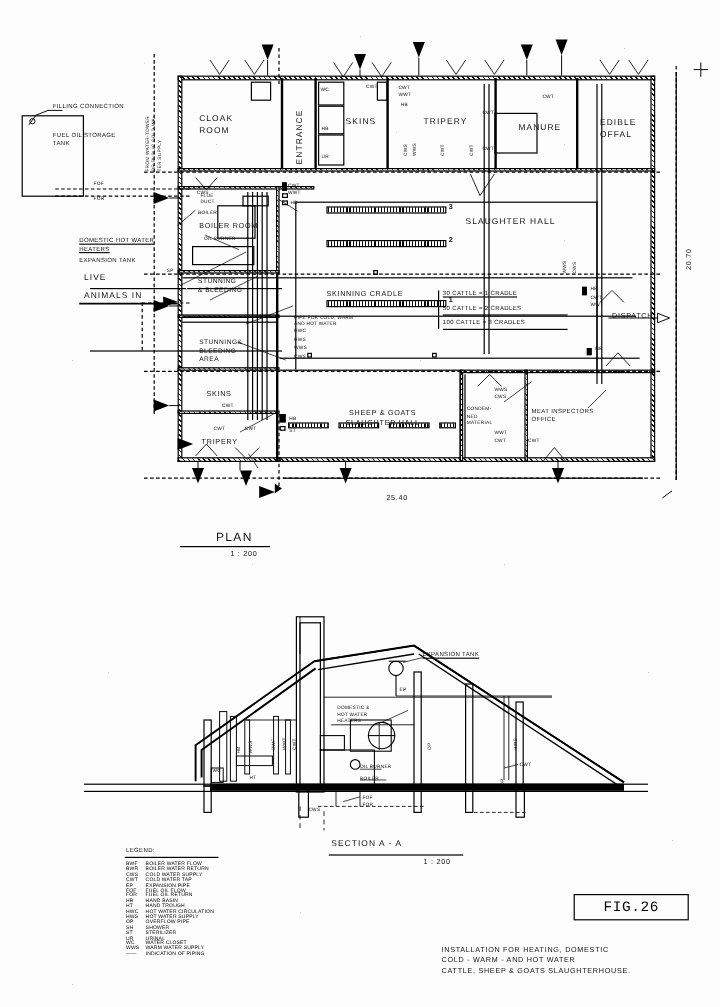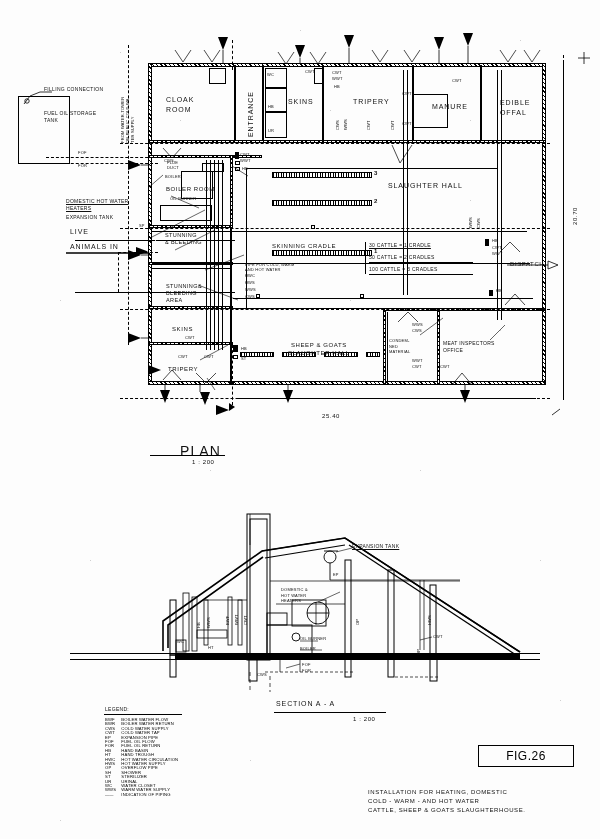--- a/index.html
+++ b/index.html
@@ -6,21 +6,21 @@
   body{width:600px;height:839px;position:relative;overflow:hidden;
        font-family:"Liberation Sans", sans-serif;color:#000;}
   .page{position:absolute;inset:0;background:#fdfdfd;}
   .lbl{position:absolute;font-family:"Liberation Sans",sans-serif;
        letter-spacing:.8px;white-space:nowrap;color:#111;}
   .t4{font-size:4px;letter-spacing:.2px;}
   .t5{font-size:5px;letter-spacing:.3px;}
   .t55{font-size:5.5px;letter-spacing:.4px;}
   .t6{font-size:6px;letter-spacing:.6px;}
   .t7{font-size:7px;letter-spacing:.9px;}
-  .t8{font-size:14px;letter-spacing:1.1px;padding-left:28px;}
+  .t8{font-size:10px;letter-spacing:1.1px;padding-left:28px;}
   .t11{font-size:11px;letter-spacing:1.6px;}
   .ul{text-decoration:underline;}
   .rot90{transform-origin:0 0;transform:rotate(-90deg);}
 
   
   .wall{position:absolute;background:#000;}
   .hatch{position:absolute;background:
      repeating-linear-gradient(45deg,#000 0 1px,#fff 1px 3px);
      border:0.6px solid #000;box-sizing:border-box;}
   .thin{position:absolute;background:#000;height:0.7px;}
@@ -455,21 +455,21 @@
       <div class="legend-line" style="left: 105px; top: 765.4px;"><span style="display: inline-block; width: 15px;">OP</span><span> </span><span>OVERFLOW PIPE</span></div>
       <div class="legend-line" style="left: 105px; top: 769.8px;"><span style="display: inline-block; width: 15px;">SH</span><span> </span><span>SHOWER</span></div>
       <div class="legend-line" style="left: 105px; top: 774.2px;"><span style="display: inline-block; width: 15px;">ST</span><span> </span><span>STERILIZER</span></div>
       <div class="legend-line" style="left: 105px; top: 778.6px;"><span style="display: inline-block; width: 15px;">UR</span><span> </span><span>URINAL</span></div>
       <div class="legend-line" style="left: 105px; top: 783px;"><span style="display: inline-block; width: 15px;">WC</span><span> </span><span>WATER CLOSET</span></div>
       <div class="legend-line" style="left: 105px; top: 787.4px;"><span style="display: inline-block; width: 15px;">WWS</span><span> </span><span>WARM WATER SUPPLY</span></div>
       <div class="legend-line" style="left: 105px; top: 791.8px;"><span style="display: inline-block; width: 15px;">——</span><span> </span><span>INDICATION OF PIPING</span></div>
     </div>
 
 <div class="fig-box" style="left:478px;top:745px;width:96px;height:22px;">
-  <span class="t11" style="font-size:12px;letter-spacing:0.5px;">FIG.26</span>
+  <span class="t11" style="font-size:12px;letter-spacing:0.5px;font-family:Liberation Mono, monospace;">FIG.26</span>
 </div>
 
 <div class="lbl t6" style="left:368px;top:789px;">INSTALLATION FOR HEATING, DOMESTIC</div>
 <div class="lbl t6" style="left:368px;top:798px;">COLD - WARM - AND  HOT  WATER</div>
 <div class="lbl t6" style="left:368px;top:807px;">CATTLE, SHEEP &amp; GOATS  SLAUGHTERHOUSE.</div>
 
 <div class="speck" style="left: 120px; top: 52px;"></div>
     <div class="speck" style="left: 300px; top: 30px;"></div>
     <div class="speck" style="left: 520px; top: 40px;"></div>
     <div class="speck" style="left: 60px; top: 300px;"></div>

